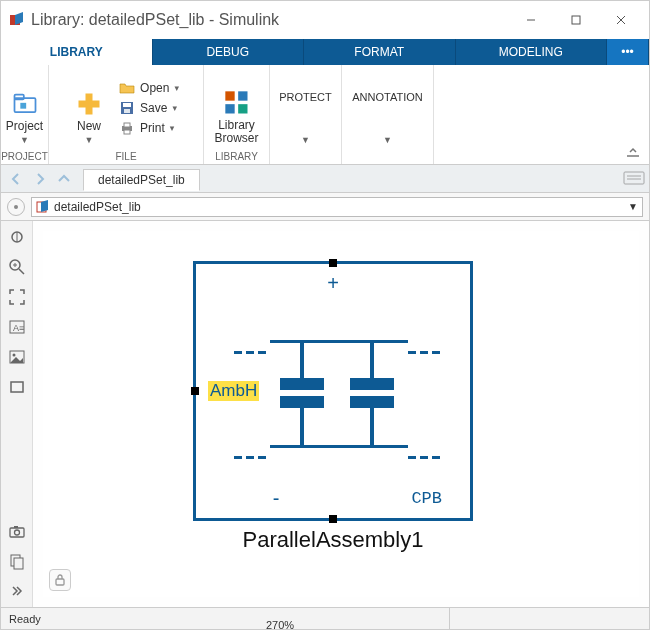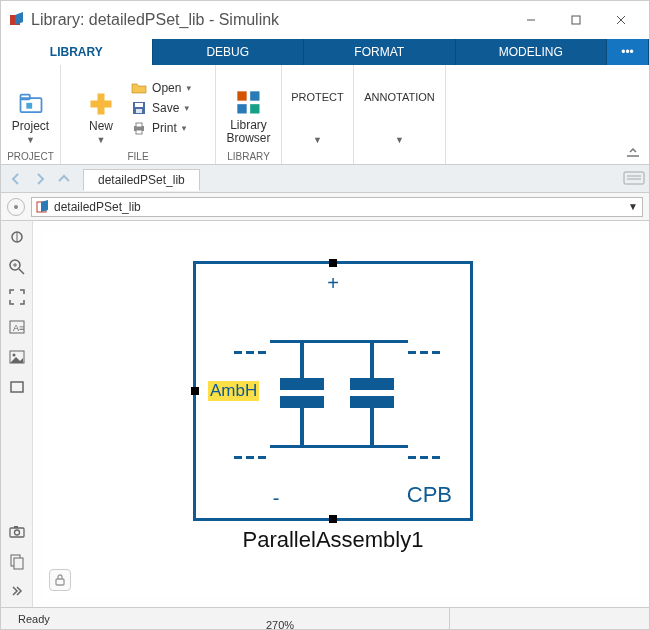--- a/index.html
+++ b/index.html
@@ -64,37 +64,37 @@
   .canvas { position:absolute; inset:10px 10px 10px 10px; background:#fff; }
 
   .block { position:absolute; left:150px; top:30px; width:280px; height:260px; border:3px solid #0d5a94; background:#fff; }
   .handle { position:absolute; width:8px; height:8px; background:#000; }
   .h-top { top:-5px; left:50%; transform:translateX(-50%); }
   .h-bot { bottom:-5px; left:50%; transform:translateX(-50%); }
   .h-left { left:-5px; top:50%; transform:translateY(-50%); }
   .port-label { position:absolute; font-size:16px; color:#0d5a94; }
   .pl-plus { top:8px; left:50%; transform:translateX(-50%); font-size:20px; }
   .pl-minus { bottom:8px; left:28%; font-size:20px; }
-  .pl-cpb { bottom:10px; right:18px; font-size:22px; }
+  .pl-cpb { bottom:10px; right:28px; font-size:17px;font-family:Liberation Mono, monospace; }
   .pl-ambh { top:50%; left:12px; transform:translateY(-50%); font-size:17px; background:#fde047; padding:0 2px; }
 
   .inner-circuit { position:absolute; left:40px; right:28px; top:76px; bottom:70px; }
   .wire { position:absolute; background:#0d5a94; }
   .dash { position:absolute; height:3px; }
   .dash span { display:inline-block; width:8px; height:3px; background:#0d5a94; margin-right:4px; }
   .cap-plate { position:absolute; background:#0d5a94; height:12px; }
   .cap-stem { position:absolute; background:#0d5a94; width:4px; }
 
   .block-name { position:absolute; left:150px; top:296px; width:280px; text-align:center; font-size:22px; color:#111; }
 
   .lock { position:absolute; left:6px; bottom:6px; width:22px; height:22px; border:1px solid #ccc; border-radius:4px; display:flex; align-items:center; justify-content:center; background:#fafafa; }
 
   
   .status { height:22px; border-top:1px solid #ccc; background:#f3f3f3; display:flex; align-items:center; font-size:11px; color:#333; }
-  .status .s-left { width:110px; padding-left:17px; }
+  .status .s-left { width:110px; padding-left:8px; }
   .status .s-mid { flex:1; text-align:center;margin-top:12px; }
   .status .s-right { width:200px; border-left:1px solid #ccc; height:100%; }
 
   
   .prepare-inner { border:1px solid #ddd; padding:4px 14px; display:flex; flex-direction:column; align-items:center; gap:2px; border-radius:2px; }
   .prepare-inner .lbl { font-size:11px; color:#bbb; line-height:1.1; text-align:center; }
   .prepare-inner .ic svg { opacity:.45; }
 
   .overflow-dots { position:absolute; right:6px; top:6px; width:8px; height:40px; display:flex; flex-direction:column; justify-content:space-around; align-items:center; }
   .overflow-dots span{ width:3px; height:3px; background:#888; border-radius:50%; }
@@ -133,21 +133,21 @@
   <div class="tabs-row">
     <div class="tab active">LIBRARY</div>
     <div class="tab">DEBUG</div>
     <div class="tab">FORMAT</div>
     <div class="tab">MODELING</div>
     <div class="tab more">•••</div>
   </div>
 
   <div class="ribbon">
 
-    <div class="group" style="width:60px">
+    <div class="group" style="width:48px">
       <div class="group-body">
         <div class="bigbtn">
           <span class="ic">
             <svg viewBox="0 0 24 24">
                 <rect x="3" y="7" width="18" height="12" rx="1" fill="none" stroke="#4a90d9" stroke-width="1.5"></rect>
                 <rect x="3" y="4" width="8" height="4" rx="1" fill="none" stroke="#4a90d9" stroke-width="1.5"></rect>
                 <rect x="8" y="11" width="5" height="5" fill="#4aa3d9"></rect>
               </svg>
           </span>
           <span class="lbl">Project</span>

